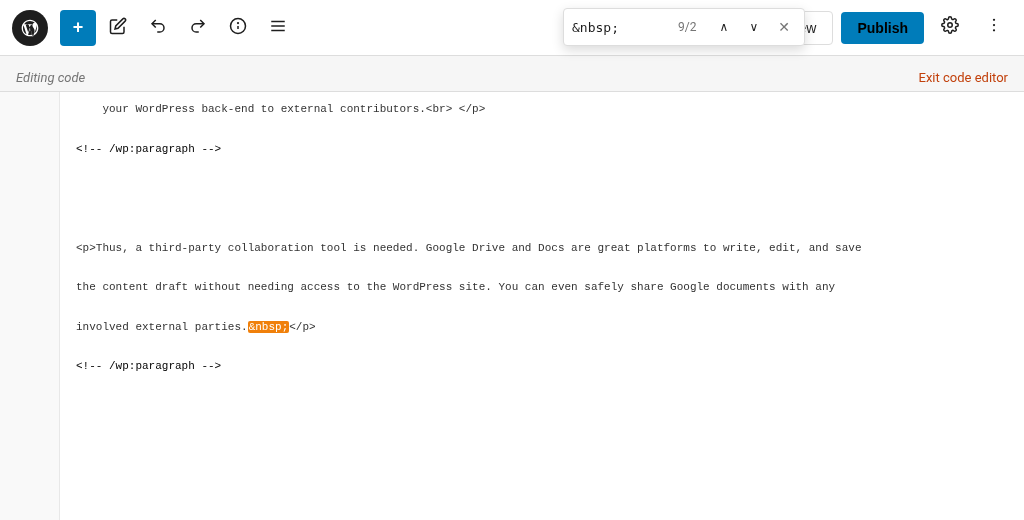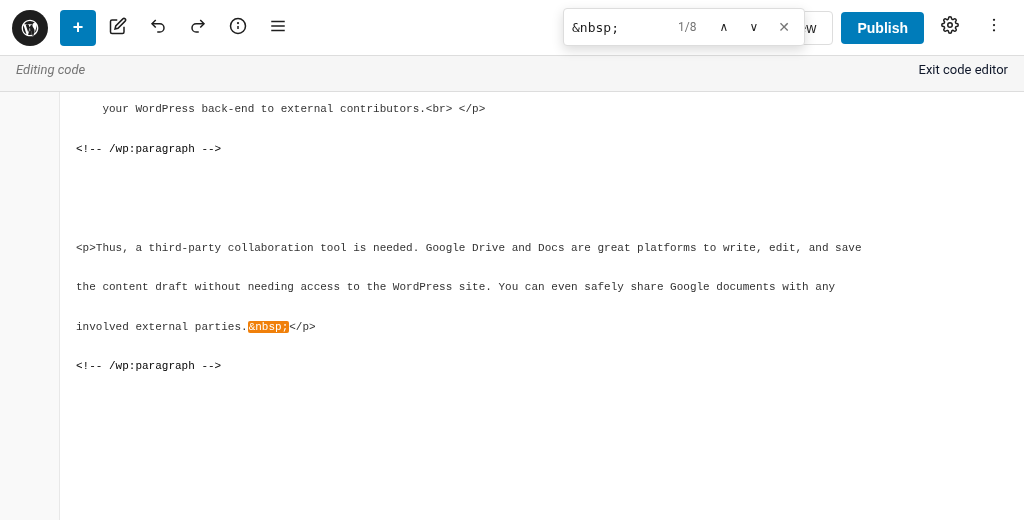--- a/index.html
+++ b/index.html
@@ -57,21 +57,21 @@
       background: white;
       cursor: pointer;
       font-size: 14px;
       color: #1e1e1e;
     }
     .btn-publish {
       padding: 8px 16px;
       border: none;
       border-radius: 4px;
       background: #007cba;
-      color: #ffffff;
+      color: #000000;
       cursor: pointer;
       font-size: 14px;
       font-weight: 600;
     }
     .btn-settings {
       width: 36px;
       height: 36px;
       border: none;
       background: transparent;
       cursor: pointer;
@@ -134,35 +134,35 @@
       align-items: center;
       justify-content: center;
       font-size: 14px;
       color: #757575;
       border-radius: 3px;
     }
 
     
     .status-bar {
       display: flex;
-      align-items: flex-start;
+      align-items: flex-end;
       justify-content: space-between;
       padding: 6px 16px;
       background: #f6f6f6;
       border-bottom: 1px solid #ddd;
       height: 36px;
     }
     .editing-code-label {
       font-size: 13px;
       color: #757575;
       font-style: italic;
     }
     .exit-code-editor {
       font-size: 13px;
-      color: #0f172a;
+      color: #c2410c;
       cursor: pointer;
       text-decoration: none;
     }
     .comment { color: #000000; }
     .highlight-orange {
       background: #f0800a;
       color: white;
       padding: 0 1px;
       border-radius: 2px;
     }
@@ -250,21 +250,21 @@
       <svg width="18" height="18" viewBox="0 0 24 24" fill="none" stroke="currentColor" stroke-width="2">
         <line x1="3" y1="6" x2="21" y2="6"></line>
         <line x1="3" y1="12" x2="21" y2="12"></line>
         <line x1="3" y1="18" x2="21" y2="18"></line>
       </svg>
     </span>
   </button>
 
   <div class="find-bar">
     <input class="find-input" type="text" value="&amp;nbsp;" readonly="" style="">
-    <span class="find-count">1/8</span>
+    <span class="find-count">9/2</span>
     <button class="find-nav-btn">
       <span>∧</span>
     </button>
     <button class="find-nav-btn">
       <span>∨</span>
     </button>
     <button class="find-close-btn">
       <span>✕</span>
     </button>
   </div>

